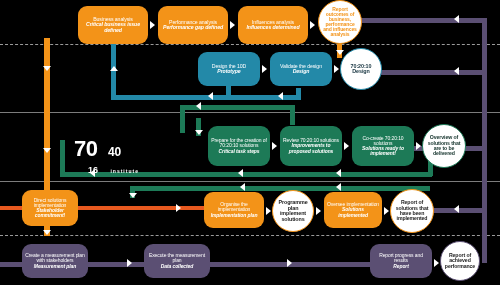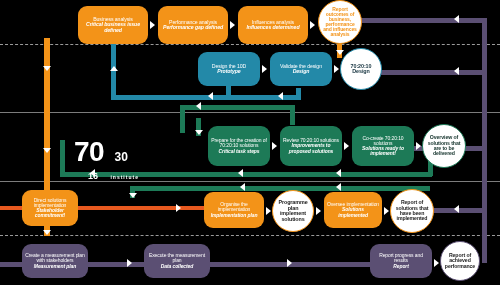--- a/index.html
+++ b/index.html
@@ -18,21 +18,21 @@
   .green{background:#1d7a57;}
   .purple{background:#5b4f73;}
   .orangeO{background:#fff;color:#f39318;border:1.6px solid #f39318;}
   .tealO{background:#fff;color:#15333f;border:1.6px solid #2389a8;}
   .greenO{background:#fff;color:#12312a;border:1.6px solid #1d7a57;}
   .purpleO{background:#fff;color:#2d2438;border:1.6px solid #5b4f73;}
   .seg{position:absolute;}
   .hline{position:absolute;height:1px;background:#7c7c7c;left:0;width:500px;}
   .dash{position:absolute;height:0;border-top:1px dashed #9a9a9a;left:0;width:500px;}
   .logo{position:absolute;color:#fff;}
-  .logo .b{font-size:28px;font-weight:700;letter-spacing:-.5px;margin-top:18px;}
+  .logo .b{font-size:22px;font-weight:700;letter-spacing:-.5px;margin-top:18px;}
   .logo .m{font-size:12px;font-weight:700;}
   .logo .s{font-size:9px;font-weight:700;}
   .logo .i{font-size:5px;font-weight:700;letter-spacing:1px;}
   .arw{position:absolute;width:0;height:0;}
   .ar-r{border-top:4px solid transparent;border-bottom:4px solid transparent;border-left:5px solid #fff;}
   .ar-d{border-left:4px solid transparent;border-right:4px solid transparent;border-top:5px solid #fff;}
   .ar-u{border-left:4px solid transparent;border-right:4px solid transparent;border-bottom:5px solid #fff;}
   .ar-l{border-top:4px solid transparent;border-bottom:4px solid transparent;border-right:5px solid #fff;}
 </style>
 </head>
@@ -242,20 +242,20 @@
   <div class="arw ar-r" style="left:434px;top:259px;"></div>
 
   <div class="node circ purpleO" style="left:440px;top:241px;width:40px;height:40px;font-size:5.2px;">
     <span class="txt">
       <span class="l1" style="font-weight:700;color:#1b1b1b">Report of achieved performance</span>
     </span>
   </div>
 
   <div class="logo" style="left:74px;top:136px;">
     <span class="b">70</span>
-    <span class="m" style="margin-left:6px;">30</span>
+    <span class="m" style="margin-left:6px;">40</span>
     <div style="margin-top:-3px;margin-left:14px;">
       <span class="s">16</span>
       <span class="i" style="margin-left:8px;">institute</span>
     </div>
   </div>
 
 </div>
 
 </body></html>

